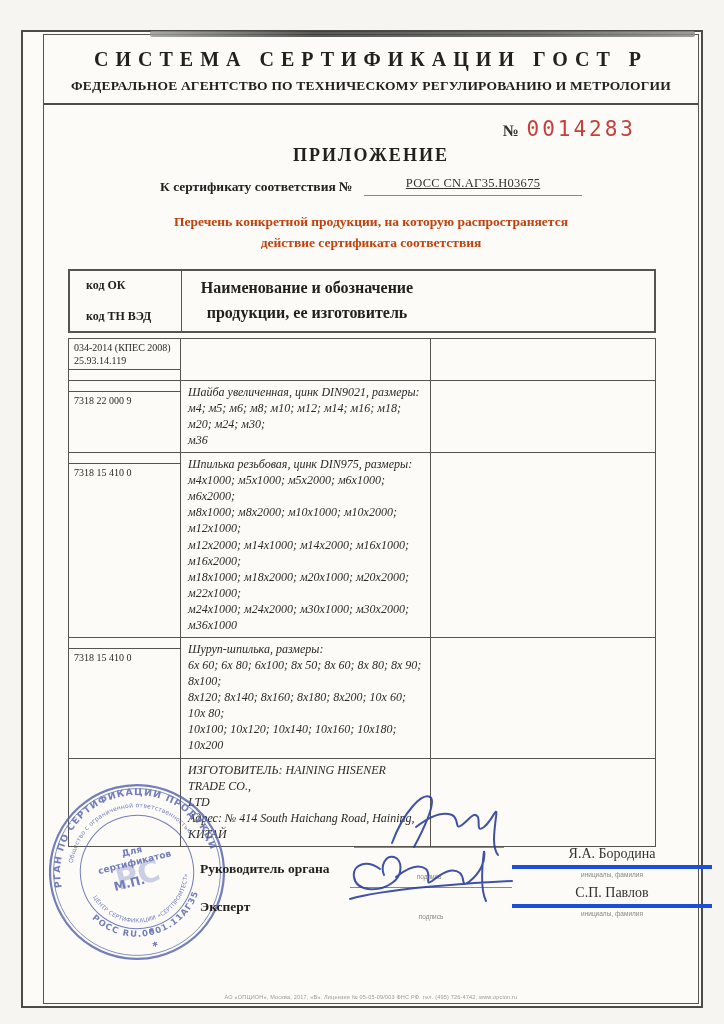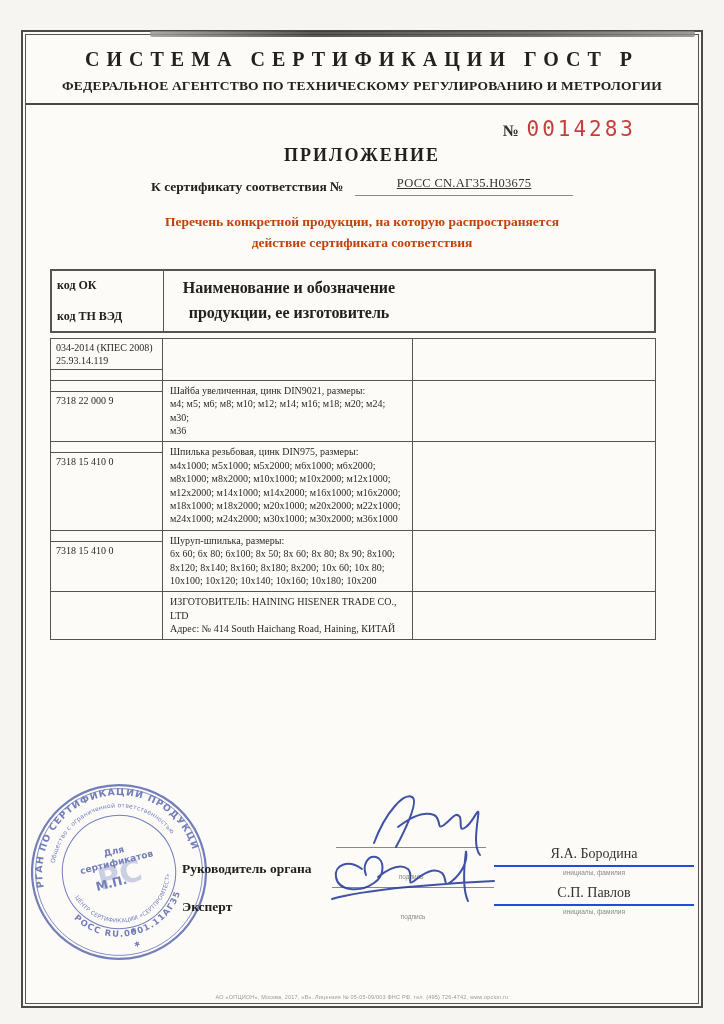--- a/index.html
+++ b/index.html
@@ -13,21 +13,21 @@
   .scan-smudge-top{
     position:absolute; left:150px; top:31px; width:545px; height:6px;
     background:linear-gradient(90deg,#9a9a96,#3c3c3a 30%,#5b5b58 70%,#8c8c88);
     opacity:.85; z-index:5; border-radius:2px;
   }
   .frame{
     position:absolute; left:21px; top:30px; width:682px; height:978px;
     border:2px solid #4c4b46; background:#fcfbf8;
   }
   .frame-inner{
-    position:absolute; inset:2px; border:1px solid #55544e; padding:0;
+    position:absolute; inset:2px; border:1px solid #55544e; padding:0;margin-left:18px;
   }
   
   .header-box{
     border-bottom:2px solid #4c4b46;
     text-align:center; padding:13px 6px 9px 6px;
   }
   .h-line1{ font-size:20px; font-weight:bold; letter-spacing:7px; color:#22211e; }
   .h-line2{ font-size:13.5px; font-weight:bold; letter-spacing:.2px; margin-top:7px; color:#22211e; }
   .serial-row{ text-align:right; padding:12px 62px 0 0; white-space:nowrap; }
   .serial-no-sign{ font-size:16px; font-weight:bold; color:#33322f; }
@@ -44,50 +44,50 @@
   .cert-value{ position:relative; top:-4px; font-size:12.5px; font-weight:normal; color:#33322f; letter-spacing:.3px;text-decoration:underline;}
   .subtitle{ text-align:center; margin-top:16px; font-size:13.5px; font-weight:bold; line-height:1.55; color:#c2410c;}
   
   .tbl{ margin:15px 42px 0 24px; }
   .tbl-head{
     display:grid; grid-template-columns:112px 250px 1fr;
     border:2px solid #55544e; height:64px;
   }
   .tbl-head > div{ border-right:1.5px solid #55544e; }
   .tbl-head > div:last-child{ border-right:none; }
-  .th1{ display:flex; flex-direction:column; justify-content:space-between; padding:7px 5px; font-size:12px; color:#22211e;}
+  .th1{ display:flex; flex-direction:column; justify-content:space-between; padding:7px 16px; font-size:12px; color:#22211e;}
   .thc{ display:flex; align-items:center; justify-content:center; text-align:center;
         font-size:16px; line-height:1.55; white-space:pre-line; color:#22211e; font-weight:bold;}
   .th1 span{font-weight:bold;}
   .tbl-body{ border:1.5px solid #55544e; margin-top:5px; }
   .trow{ display:grid; grid-template-columns:112px 250px 1fr; border-top:1px solid #55544e; }
   .trow:first-child{ border-top:none; }
   .tc{ border-right:1px solid #55544e; }
   .trow > .tc:last-child{ border-right:none; }
   .codecell{ display:flex; flex-direction:column; }
   .strip-top{ height:11px; border-bottom:1px solid #55544e; }
   .strip-bottom{ height:11px; border-top:1px solid #55544e; margin-top:auto; }
   .code-txt{ font-size:10px; line-height:1.3; padding:2px 5px; white-space:pre-line; color:#2a2926;}
-  .name-txt{ font-size:10px; line-height:1.34; padding:3px 7px 4px 7px; white-space:pre-line; color:#2a2926;}
+  .name-txt{ font-size:12px; line-height:1.34; padding:3px 7px 4px 7px; white-space:pre-line; color:#2a2926;font-style:italic;}
   
   .bottom-area{ position:absolute; left:0; right:0; bottom:0; height:240px; }
   .stamp{ position:absolute; left:2px; top:18px; width:182px; height:182px; opacity:.82; transform:rotate(-14deg); }
   .role{ position:absolute; font-size:13.5px; font-weight:bold; color:#22211e; }
   .role1{ left:156px; top:98px; }
   .role2{ left:156px; top:136px; }
   .sig-line{ position:absolute; border-bottom:1px solid #8a8983; }
   .line-caption{ position:absolute; font-size:6.5px; color:#8a8983; text-align:center; font-family:"Liberation Sans", sans-serif; }
   .sig1-line{ left:310px; top:84px; width:150px; }
   .sig1-cap{ left:310px; top:110px; width:150px; }
   .sig2-line{ left:306px; top:124px; width:162px; }
   .sig2-cap{ left:306px; top:150px; width:162px; }
   .name-block{ position:absolute; text-align:center; }
   .nb1{ left:468px; top:83px; width:200px; }
   .nb2{ left:468px; top:122px; width:200px; }
-  .name-txt2{ font-size:14px; color:#33322f; padding-bottom:3px; border-bottom:2px solid #1d4ed8; }
+  .name-txt2{ font-size:14px; color:#33322f; padding-bottom:3px; border-bottom:4px solid #1d4ed8; }
   .name-cap{ font-size:6.5px; color:#8a8983; margin-top:2px; font-family:"Liberation Sans", sans-serif; }
   .autograph{ position:absolute; pointer-events:none; }
   .ag1{ left:330px; top:18px; width:150px; height:80px; }
   .ag2{ left:300px; top:68px; width:180px; height:80px; }
   .fine-print{
     position:absolute; left:0; right:0; bottom:3px; text-align:center;
     font-size:5.5px; color:#9a9994; font-family:"Liberation Sans", sans-serif; letter-spacing:.2px;
   }
   .stamp text{ font-family:"DejaVu Sans", sans-serif; fill:#5563ae; }
 </style>

